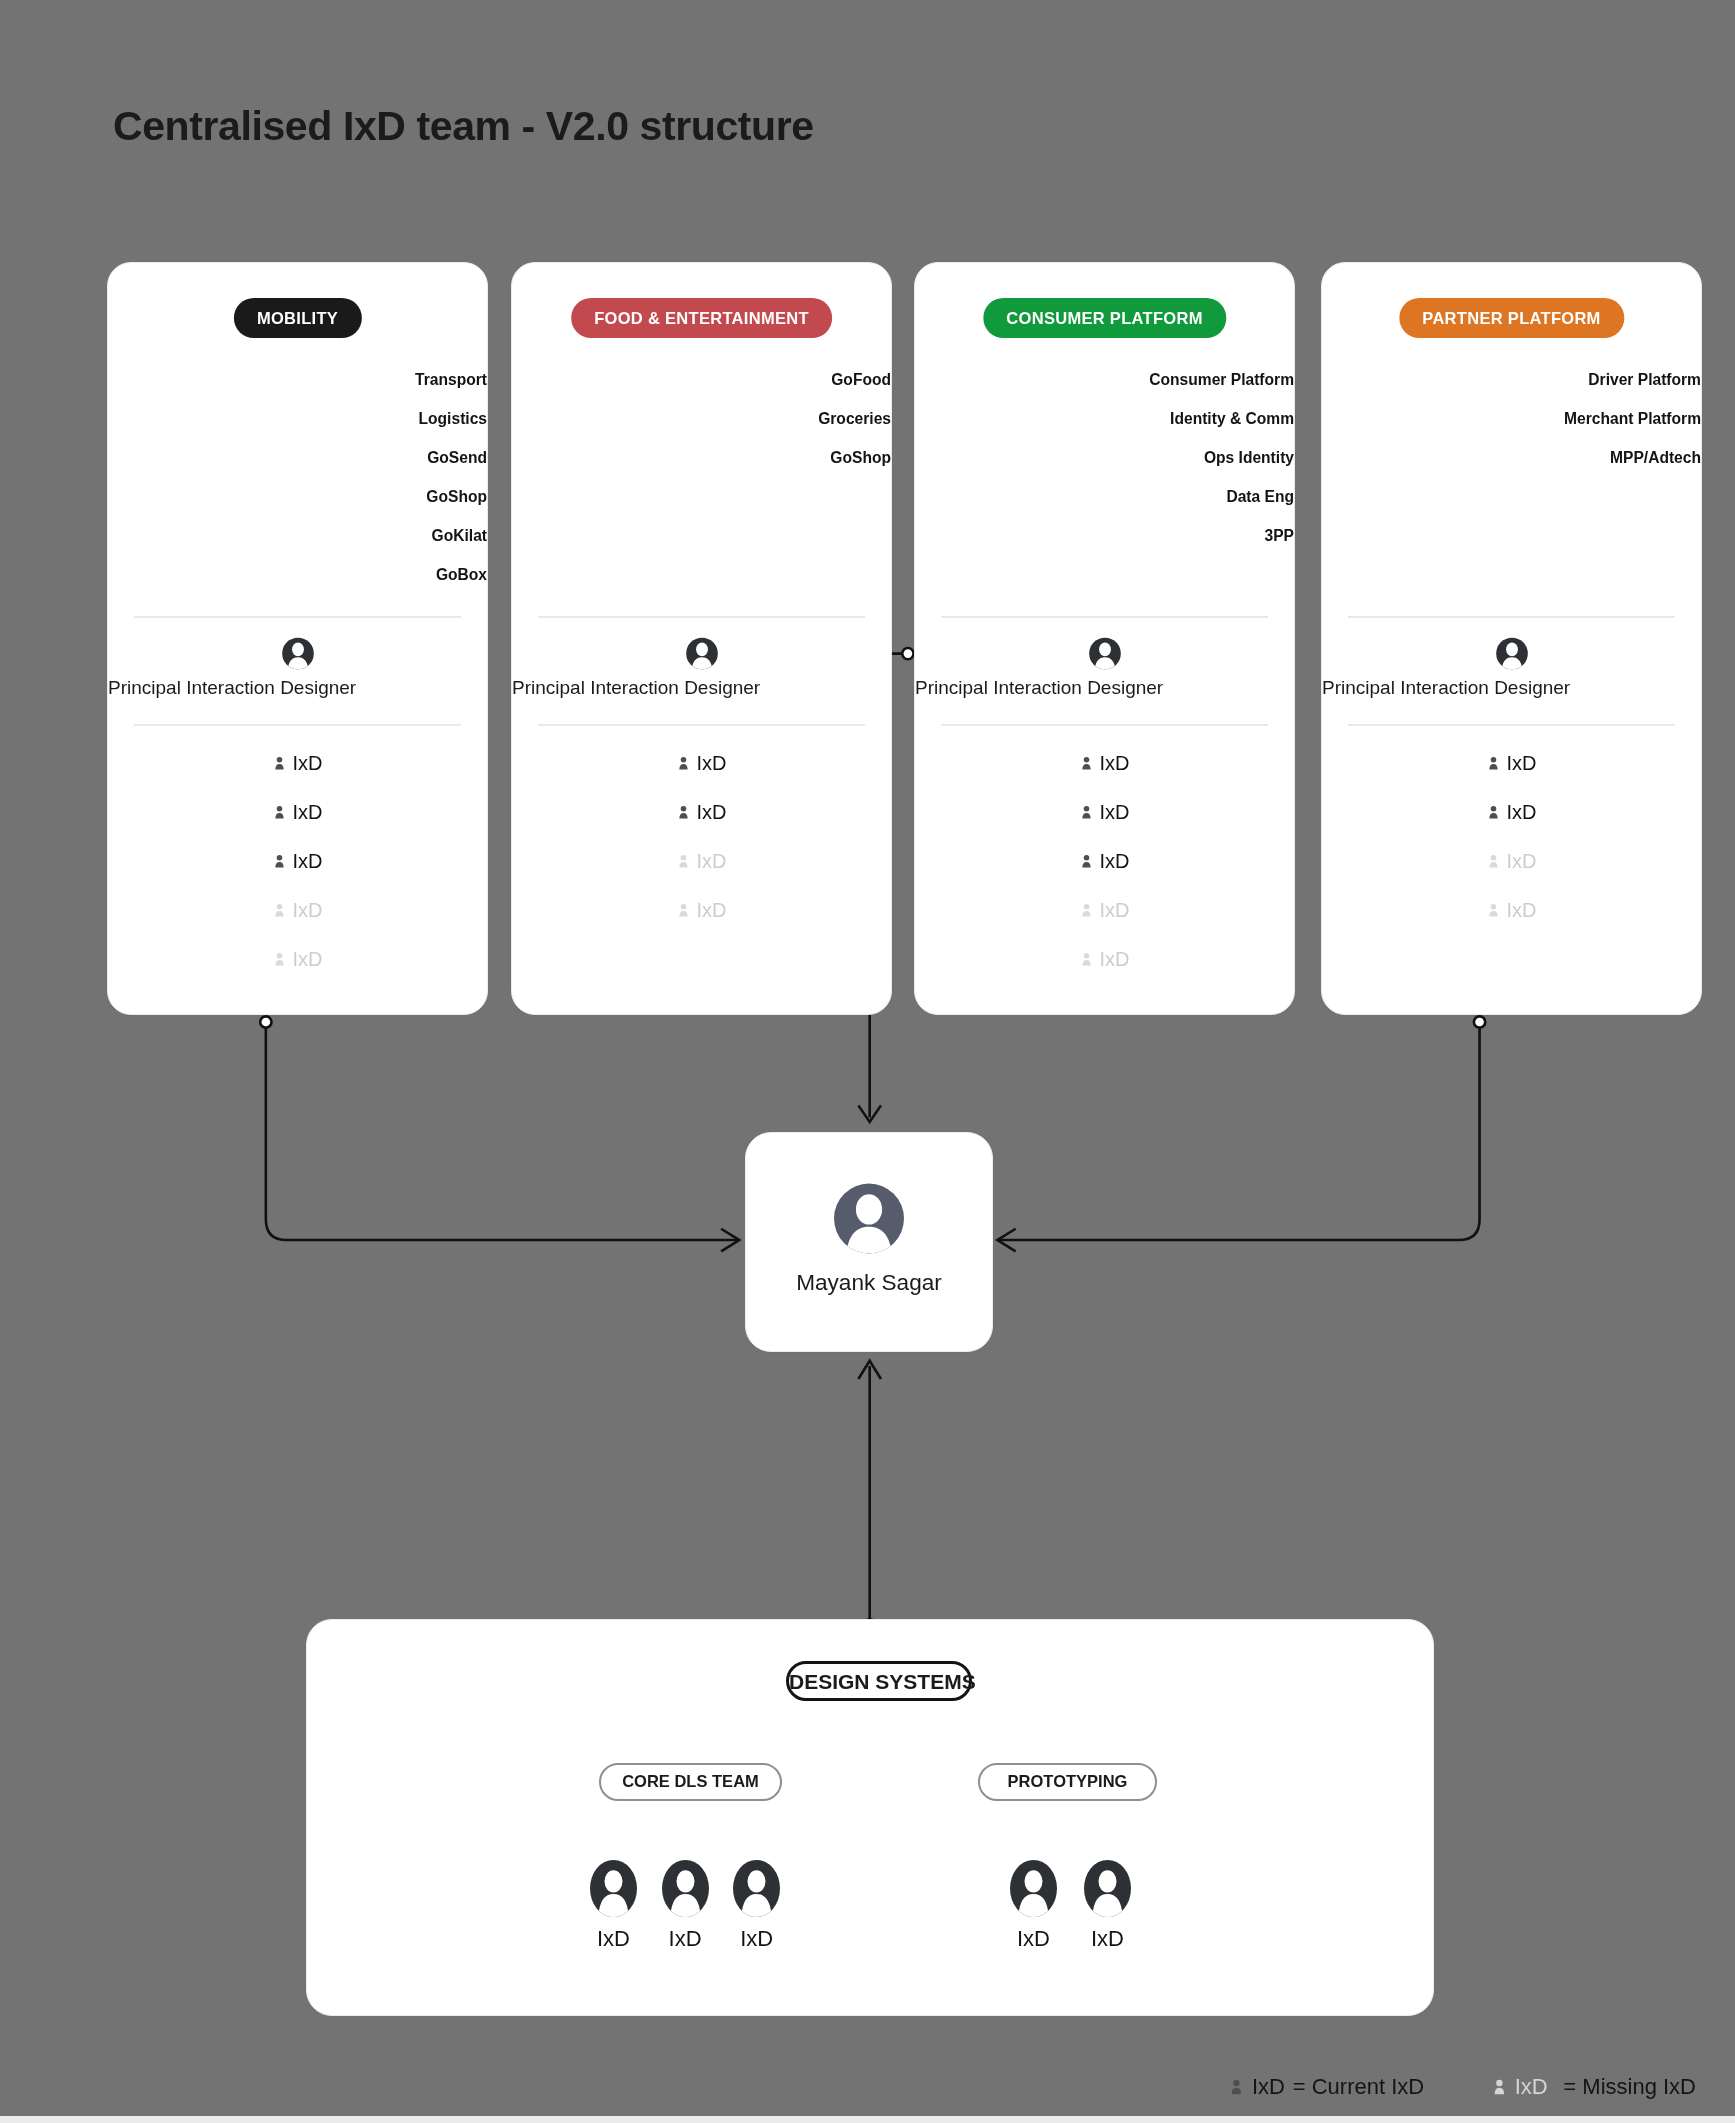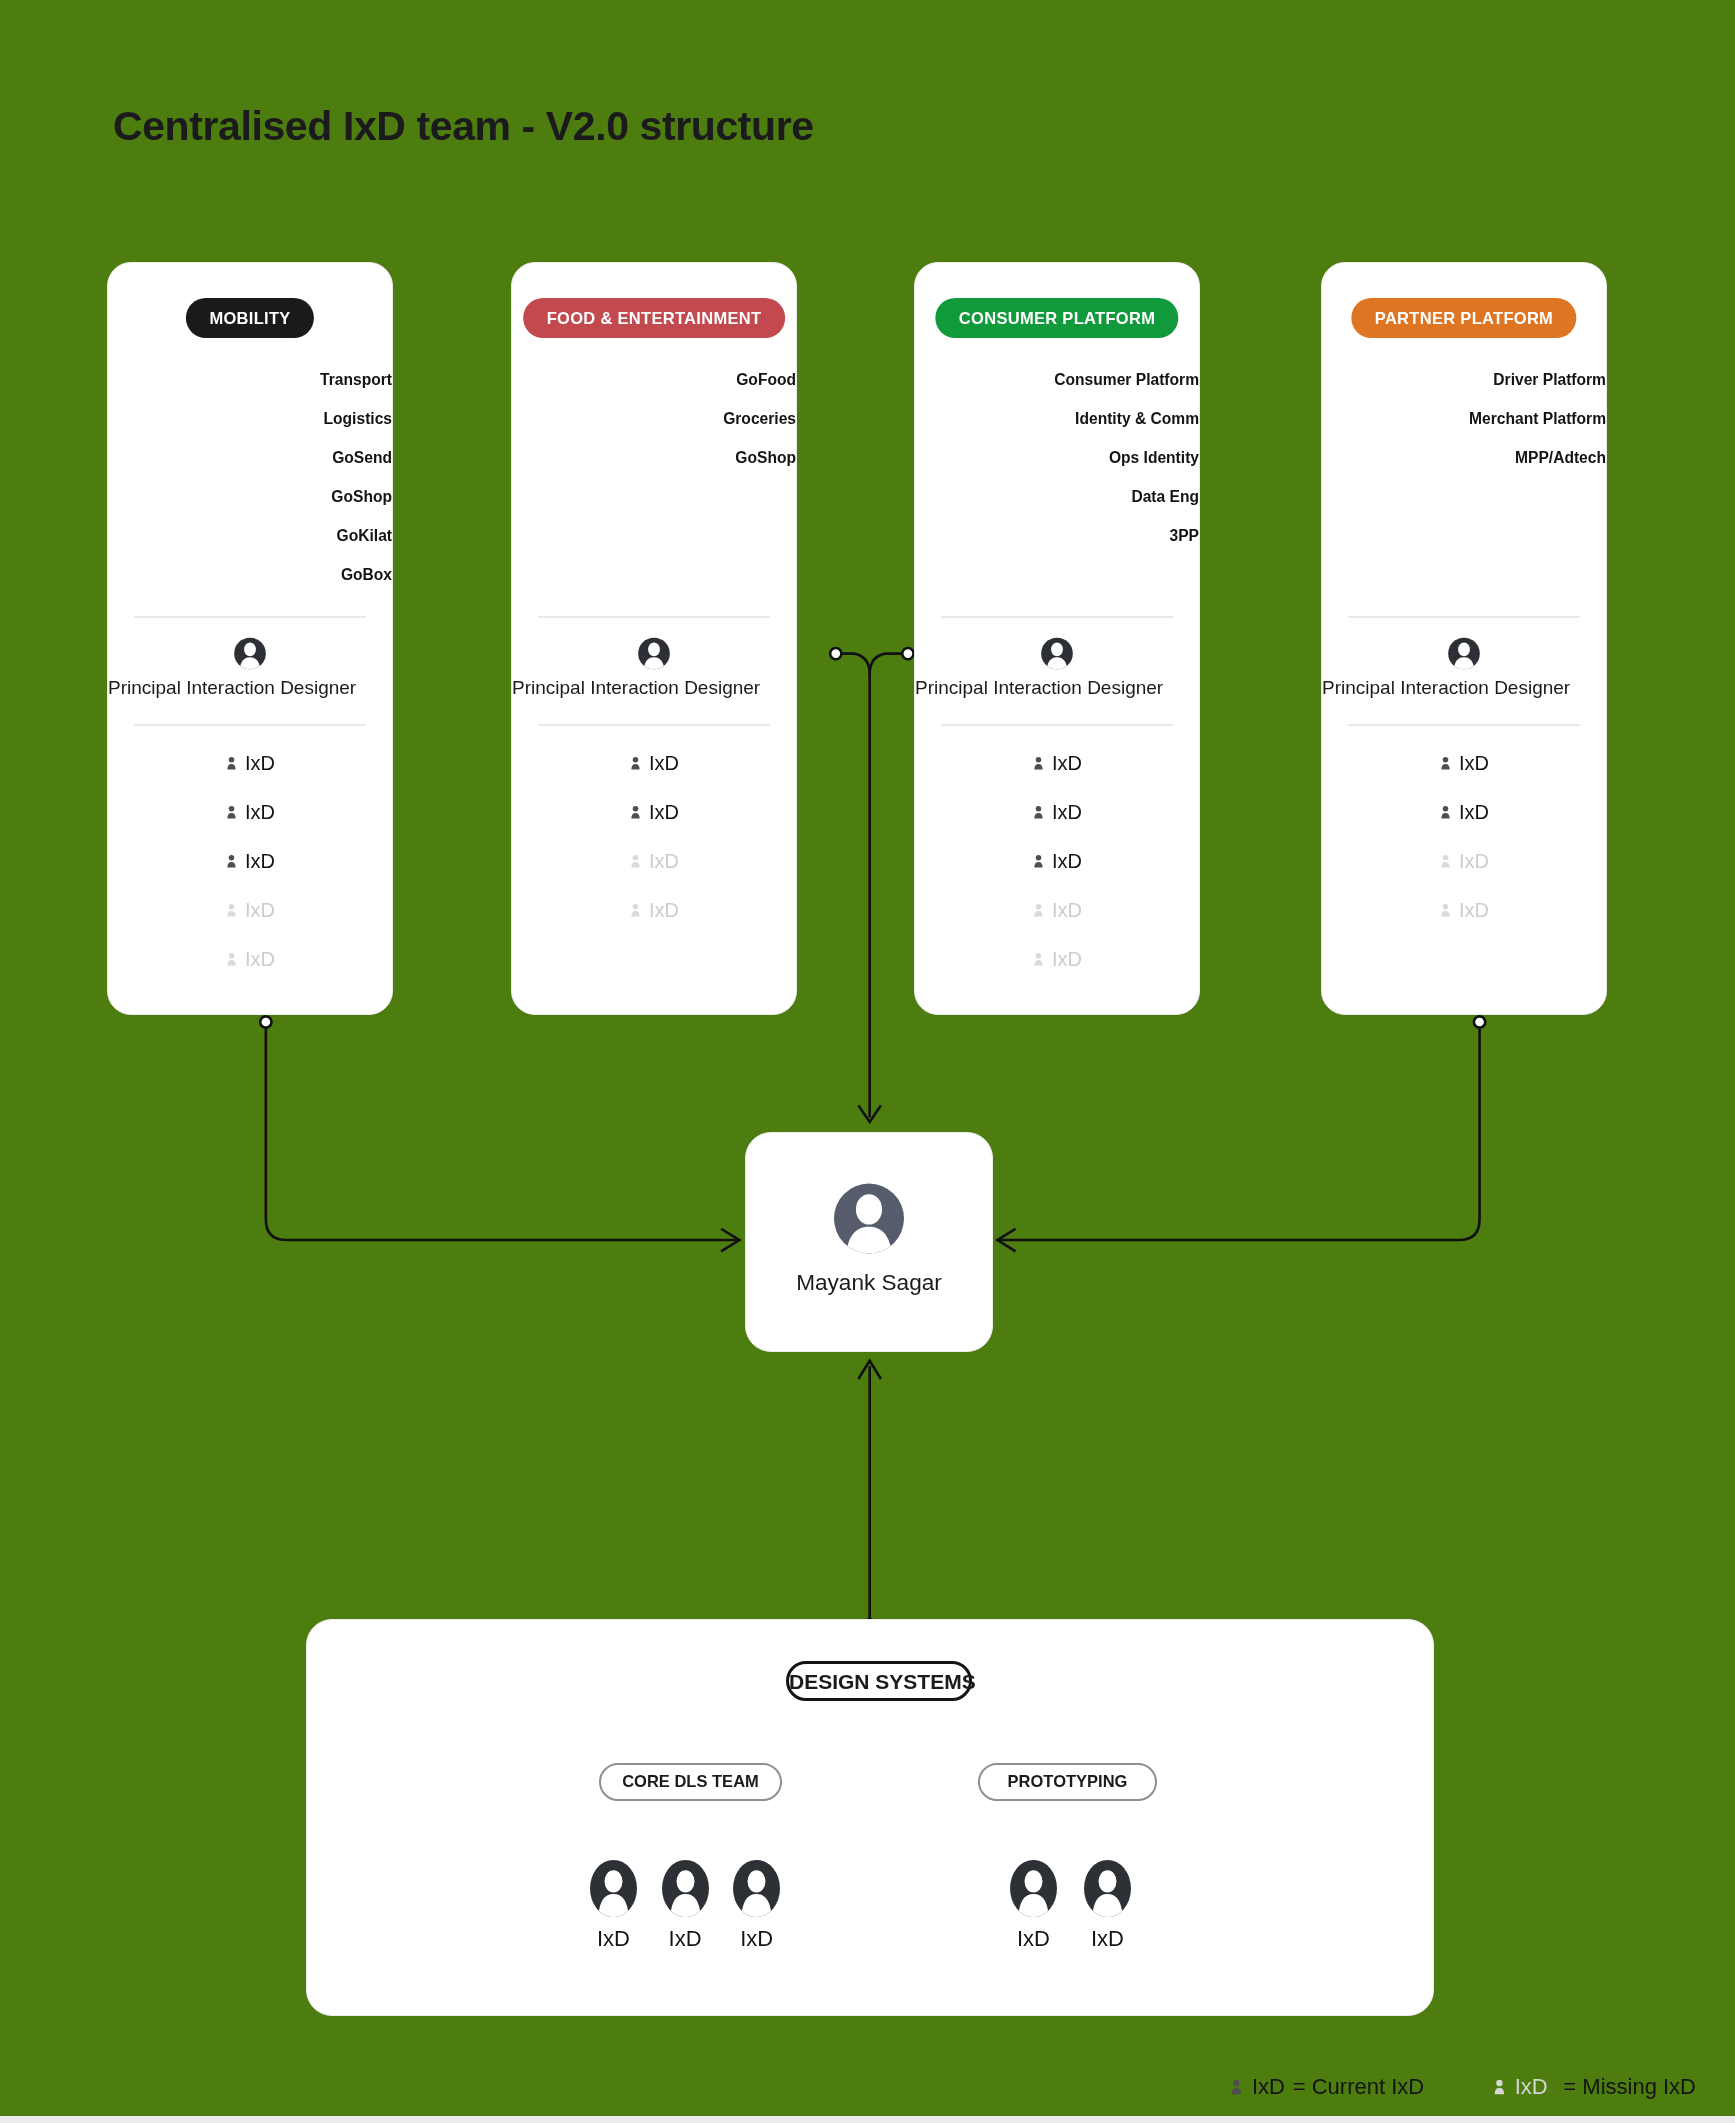--- a/index.html
+++ b/index.html
@@ -1,25 +1,25 @@
 <!DOCTYPE html>
 <html style="font-size:14px"><head>
 <meta charset="utf-8">
 <style>
   html,body{margin:0;padding:0;background:#ffffff;}
   body{font-family:"Liberation Sans","DejaVu Sans",sans-serif;color:#1b1b1d;}
-  #canvas{position:relative;width:1735px;height:2123px;background:#4d7c0f;overflow:hidden;}
+  #canvas{position:relative;width:1735px;height:2123px;background:#737373;overflow:hidden;}
 
   #page-title{position:absolute;left:113px;top:103px;margin:0;font-size:41px;font-weight:bold;letter-spacing:-0.4px;color:#1b1b1d;}
 
   
   #connectors{position:absolute;left:0;top:0;width:1735px;height:2123px;pointer-events:none;}
 
   
-  .team-card{position:absolute;top:262px;width:286px;height:753px;background:#fff;border:1.7px solid #ebebeb;border-radius:24px;box-sizing:border-box;box-shadow:0 0.9px 1.7px rgba(0,0,0,0.02);}
+  .team-card{position:absolute;top:262px;width:381px;height:753px;background:#fff;border:1.7px solid #ebebeb;border-radius:24px;box-sizing:border-box;box-shadow:0 0.9px 1.7px rgba(0,0,0,0.02);}
   .pill{display:block;width:fit-content;height:40px;line-height:40px;padding:0 23.5px;border-radius:21px;font-size:16.5px;font-weight:bold;letter-spacing:0.3px;color:#fff;white-space:nowrap;}
   .team-badge{position:absolute;top:35px;left:50%;transform:translateX(-50%);}
   .team-items{position:absolute;top:97px;left:0;right:0;text-align:center;}
   .team-item{height:39px;line-height:39px;font-size:15.6px;font-weight:bold;color:#141414;text-align:right;}
   .divider{position:absolute;left:26px;right:26px;height:1.7px;background:#e9e9e9;}
   .d1{top:353px;}
   .d2{top:461px;}
   .lead-avatar{position:absolute;top:374px;left:50%;transform:translateX(-50%);width:33px;height:33px;}
   .lead-avatar svg{display:block;width:33px;height:33px;}
   .lead-name{position:absolute;top:414px;left:0;right:0;text-align:left;font-size:19px;font-weight:normal;color:#1b1b1d;}

